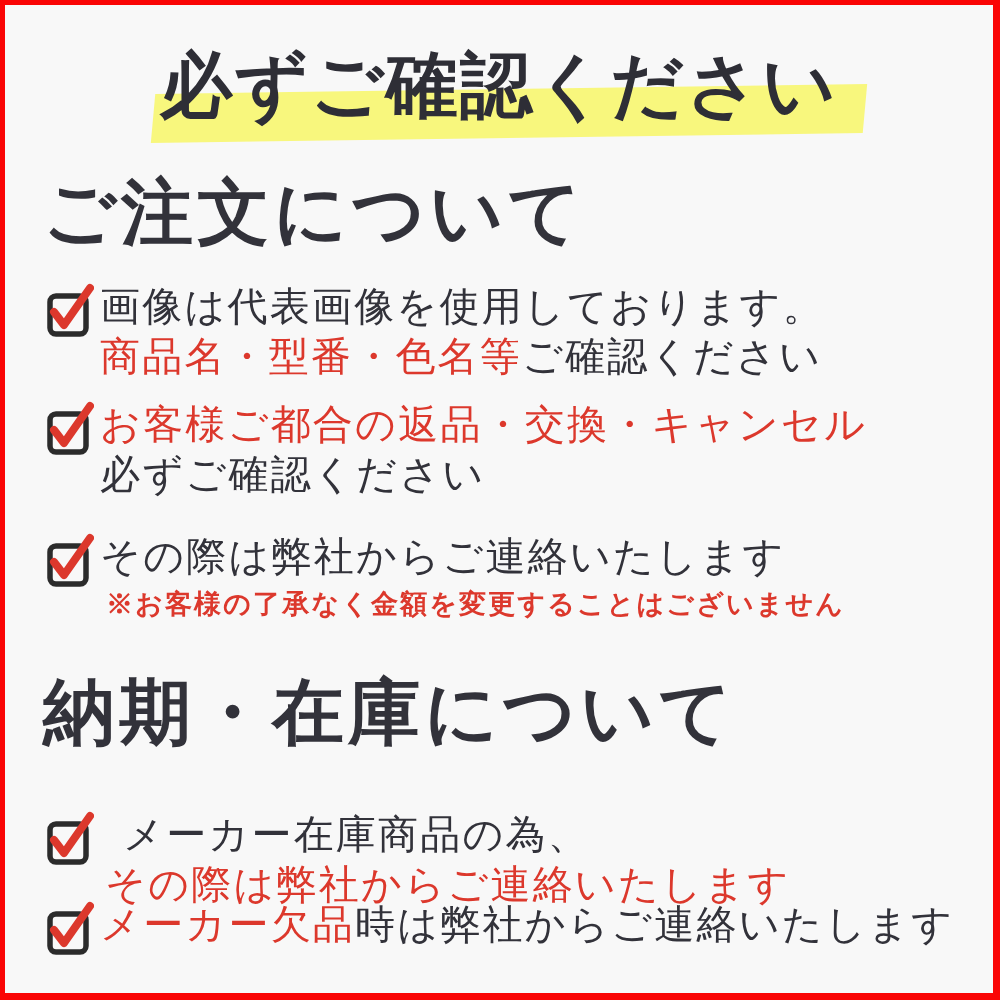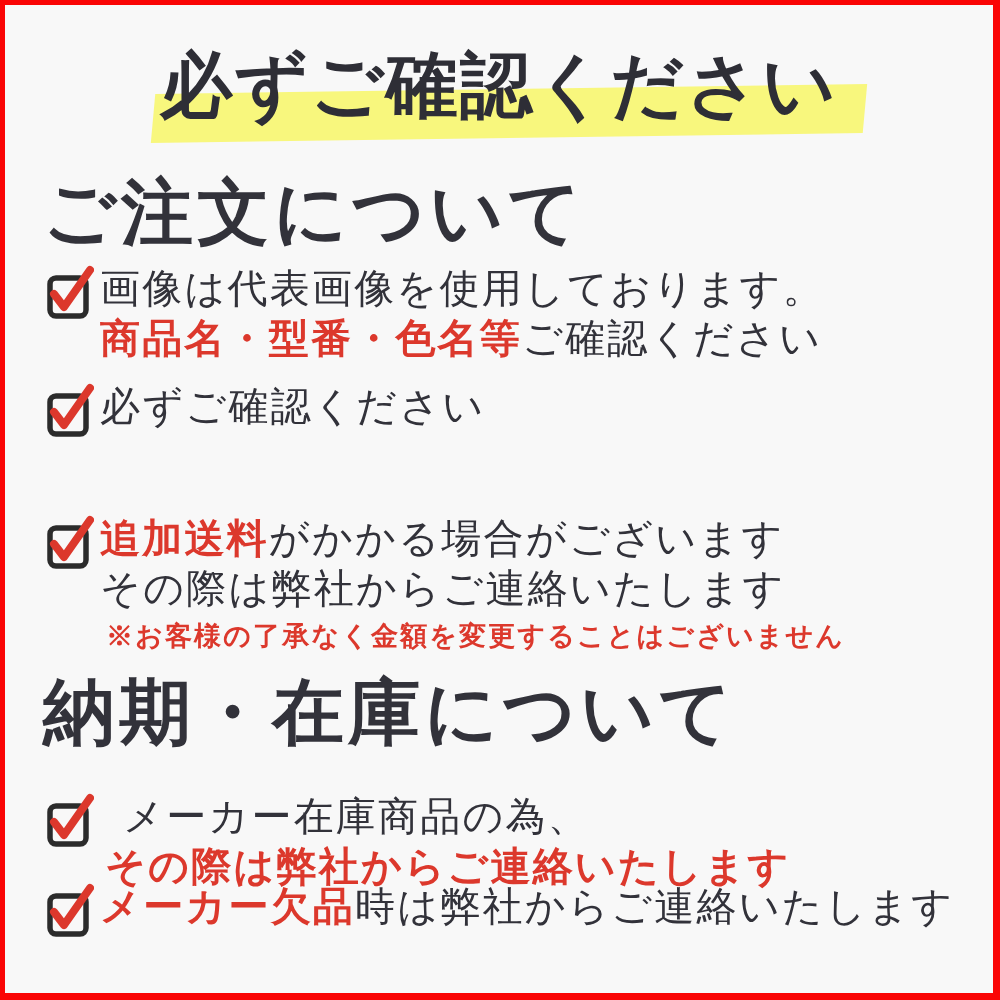--- a/index.html
+++ b/index.html
@@ -60,20 +60,21 @@
   .sec-heading.h2 { top: 672px; }
 
   
   .item {
     position: absolute;
     left: 39px;
     display: flex;
     align-items: flex-start;
     gap: 6px;
     z-index: 2;
+    margin-top: 18px;
   }
   .item.i1 { top: 258px; }
   .item.i2 { top: 376px; }
   .item.i3 { top: 508px; }
   .item.i4 { top: 786px; gap: 29px; }
   .item.i5 { top: 876px; }
 
   .check-icon {
     flex: none;
     width: 50px;
@@ -81,21 +82,21 @@
     margin-top: 2px;
   }
 
   .lines {
     font-size: 40px;
     line-height: 50px;
     letter-spacing: 0.055em;
     white-space: nowrap;
   }
   .seg-dark { color: #32323a; font-weight: normal; }
-  .seg-red  { color: #dc382c; font-weight: bold; }
+  .seg-red  { color: #dc382c; font-weight: normal; }
   .line.outdent { margin-left: -18px; }
 
   .note {
     margin-top: 6px;
     margin-left: 6px;
     font-size: 27px;
     line-height: 34px;
     letter-spacing: 0.08em;
     color: #dc382c;
     font-weight: bold;
@@ -127,34 +128,34 @@
     </div>
   </div>
 
   <div class="item i2">
     <svg class="check-icon" viewBox="0 0 50 56">
       <rect x="6" y="13" width="36" height="38" rx="6" fill="none" stroke="#2b2b2b" stroke-width="5.5"></rect>
       <polyline points="10,29 20,42 46,5" fill="none" stroke="#dc382c" stroke-width="8" stroke-linecap="round" stroke-linejoin="round"></polyline>
     </svg>
     <div class="lines">
       <div class="line">
+        <span class="seg-red">お客様ご都合の返品・交換・キャンセル</span>
+      </div>
+      <div class="line">
         <span class="seg-dark">必ずご確認ください</span>
       </div>
     </div>
   </div>
 
   <div class="item i3">
     <svg class="check-icon" viewBox="0 0 50 56">
       <rect x="6" y="13" width="36" height="38" rx="6" fill="none" stroke="#2b2b2b" stroke-width="5.5"></rect>
       <polyline points="10,29 20,42 46,5" fill="none" stroke="#dc382c" stroke-width="8" stroke-linecap="round" stroke-linejoin="round"></polyline>
     </svg>
     <div class="lines">
-      <div class="line">
-        <span class="seg-red">追加送料</span><span class="seg-dark">がかかる場合がございます</span>
-      </div>
       <div class="line">
         <span class="seg-dark">その際は弊社からご連絡いたします</span>
       </div>
       <div class="note">※お客様の了承なく金額を変更することはございません</div>
     </div>
   </div>
 
   <div class="sec-heading h2">納期・在庫について</div>
 
   <div class="item i4">

